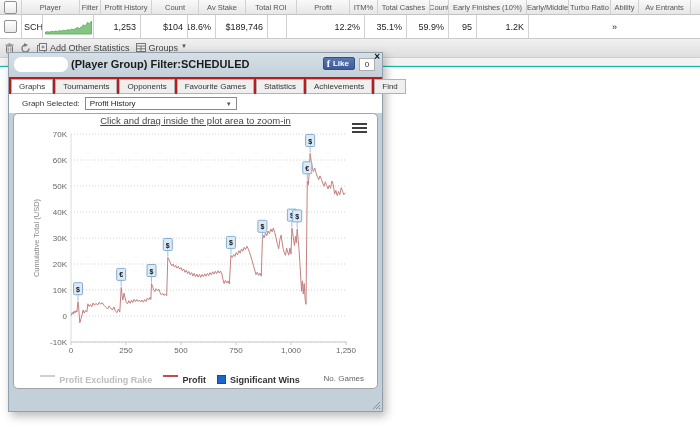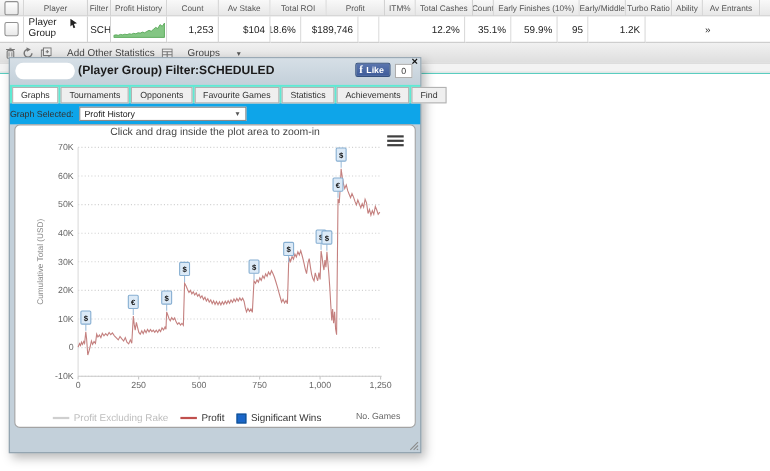--- a/index.html
+++ b/index.html
@@ -18,56 +18,56 @@
   .w12{width:42px}.w13{width:42px}.w14{width:28px}.w15{width:52px}.wf{flex:1;border-right:none;}
   .checkbox{width:11px;height:11px;margin:0 auto;border:1px solid #909090;border-radius:2px;
             background:linear-gradient(#ffffff,#e9e9e9);}
   .player-cell{position:relative;padding-left:4px;align-items:flex-end;padding-bottom:3px;}
   .player-cursor{position:absolute;right:8px;top:2px;}
   .filter-cell{padding-left:2px;font-size:8px;white-space:nowrap;}
   .spark-cell{justify-content:center;}
   .more-cell{font-size:8px;color:#445;justify-content:center;}
   .table-toolbar{height:18px;background:linear-gradient(#f1f1f1,#dedede);border-bottom:1px solid #cfcfcf;
                  display:flex;align-items:center;gap:6px;padding-left:5px;font-size:9px;color:#444;}
-  .tool-group{display:flex;align-items:flex-end;gap:14px;}
+  .tool-group{display:flex;align-items:flex-start;gap:3px;}
   .gray-strip{height:7px;background:#f3f3f3;border-bottom:1px solid #e4e4e4;}
   .caret{font-size:6px;color:#555;}
   
   .popup{position:absolute;left:8px;top:52px;width:375px;height:360px;background:#c3d0da;
          border:1px solid #8fa0ac;box-shadow:3px 4px 9px rgba(0,0,0,.28);box-sizing:border-box;}
   .titlebar{position:relative;height:24px;background:linear-gradient(#d6dfe6,#c3d0da);}
   .redaction{position:absolute;left:5px;top:4px;width:54px;height:15px;background:#fff;border-radius:7px;}
   .popup-title{position:absolute;left:62px;top:5px;font-size:11px;font-weight:bold;color:#1b1b1b;white-space:nowrap;}
   .fb-like{position:absolute;right:27px;top:4px;height:13px;padding:0 5px 0 3px;border-radius:2px;
            background:linear-gradient(#5b76ae,#3e5c9a);color:#fff;font-size:8px;font-weight:bold;
            display:flex;align-items:center;gap:3px;border:1px solid #34507e;box-sizing:border-box;}
   .fb-f{font-family:"Liberation Serif",serif;font-size:10px;font-weight:bold;line-height:8px;}
   .fb-count{position:absolute;right:7px;top:5px;width:14px;height:11px;background:#fff;border:1px solid #adadad;
             font-size:8px;color:#333;display:flex;align-items:center;justify-content:center;}
   .popup-close{position:absolute;right:2px;top:-1px;font-size:10px;font-weight:bold;color:#111;line-height:10px;}
-  .tabs-row1{background:#5eead4;display:flex;gap:2px;padding:2px 2px 0 2px;}
+  .tabs-row1{background:#b91c1c;display:flex;gap:2px;padding:2px 2px 0 2px;}
   .tabs-row2{display:flex;gap:2px;padding:2px 2px 2px 2px;}
   .tab{font-size:8px;color:#333;padding:2px 7px 2px 7px;background:#efefef;border:1px solid #b2b2b2;
        white-space:nowrap;}
   .tab.active{background:#fff;}
-  .graphsel{height:19px;display:flex;align-items:center;gap:5px;padding-left:0;background:#0ea5e9;
+  .graphsel{height:19px;display:flex;align-items:center;gap:5px;padding-left:13px;background:#ffffff;
             font-size:8px;color:#333;}
   .gselect{width:152px;height:13px;background:#fff;border:1px solid #8a8a8a;font-size:8px;color:#222;
            display:flex;align-items:center;justify-content:space-between;padding:0 4px;box-sizing:border-box;}
   
   .chartbox{position:relative;margin:0 4px;height:276px;background:#fff;border:1px solid #a3a3a3;
             border-radius:5px;box-sizing:border-box;overflow:hidden;}
   .ctitle{text-align:center;font-size:13px;color:#3c3c3c;margin-top:4px;}
-  .csub{text-align:center;font-size:9.5px;color:#454545;margin-top:1px;}
+  .csub{text-align:center;font-size:9.5px;color:#454545;margin-top:1px;text-decoration:underline;}
   .hamburger{position:absolute;top:9px;right:10px;width:15px;}
   .hamburger div{height:2px;background:#3f3f3f;margin-bottom:2px;}
   #plot{display:block;margin:0 auto;}
   .legend{position:absolute;bottom:3px;left:0;width:86%;display:flex;justify-content:center;gap:11px;
           font-size:9px;align-items:center;}
-  .li{display:flex;align-items:center;}
+  .li{display:flex;font-weight:bold;}
   .dash{display:inline-block;width:15px;height:2px;margin-right:4px;}
   .sq{display:inline-block;width:9px;height:9px;margin-right:4px;border:1px solid #12508f;box-sizing:border-box;}
   .no-games{position:absolute;right:13px;bottom:5px;font-size:8px;color:#666;}
   .resize-handle{position:absolute;right:1px;bottom:1px;}
 </style>
 </head>
 <body>
 
 <div class="stats-table">
   <div class="tr thead">
@@ -88,26 +88,20 @@
     <div class="td w12">Early/Middle</div>
     <div class="td w13">Turbo Ratio</div>
     <div class="td w14">Ability</div>
     <div class="td w15">Av Entrants</div>
     <div class="td wf"></div>
   </div>
   <div class="tr tbody">
     <div class="td w0">
         <span class="checkbox"></span>
       </div>
-    <div class="td w1 player-cell">
-      <span>Player Group</span>
-      <svg class="player-cursor" width="8" height="9" viewBox="0 0 8 9">
-          <path d="M1 0 L7 4.2 L4.2 4.8 L5.4 8 L3.8 8.6 L2.8 5.4 L1 7 Z" fill="#222"></path>
-        </svg>
-    </div>
     <div class="td w2 filter-cell">SCHEDU</div>
     <div class="td w3 spark-cell">
       <svg id="sparkline" width="47" height="16">
           <polygon points="0.5,15 0.5,13.1 2.5,12.7 4.5,13.1 6.5,12.3 8.5,12.7 10.5,12.1 12.5,12.5 14.5,11.7 16.5,12.1 18.5,11.3 20.5,11.7 22.5,10.8 24.5,11.1 26.5,10.2 28.5,10.8 30.5,9.6 32.5,8.6 34.5,9.4 36.5,7.7 38.5,5.9 40.5,6.9 42.5,3.4 44.5,4.9 46.5,2.0 46.5,15" fill="#83c683" stroke="#57a657" stroke-width="0.8"></polygon>
         </svg>
     </div>
     <div class="td w4 num">1,253</div>
     <div class="td w5 num">$104</div>
     <div class="td w8 num">18.6%</div>
     <div class="td w9 num">$189,746</div>

